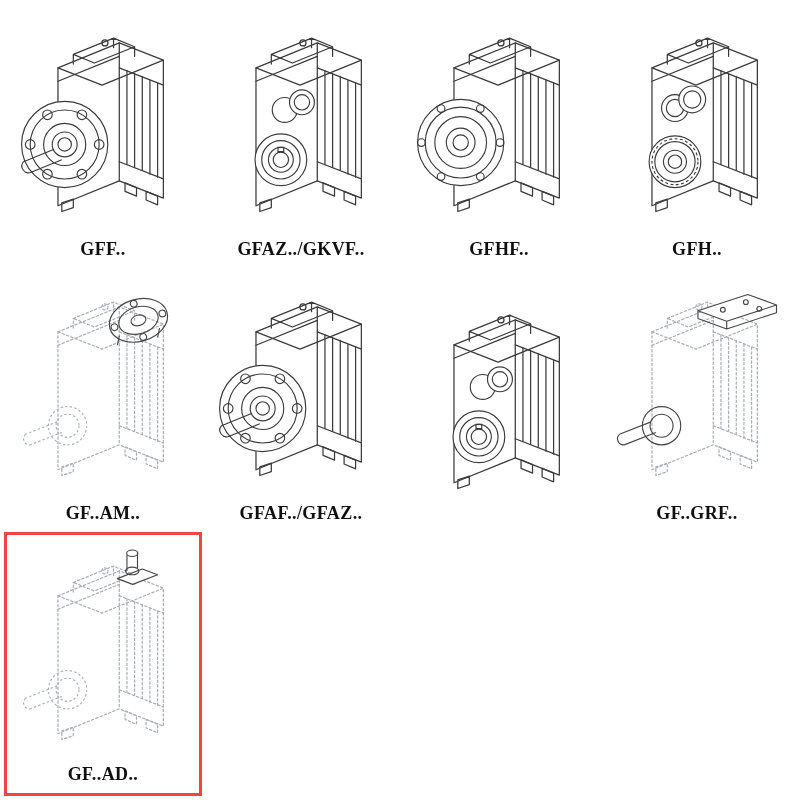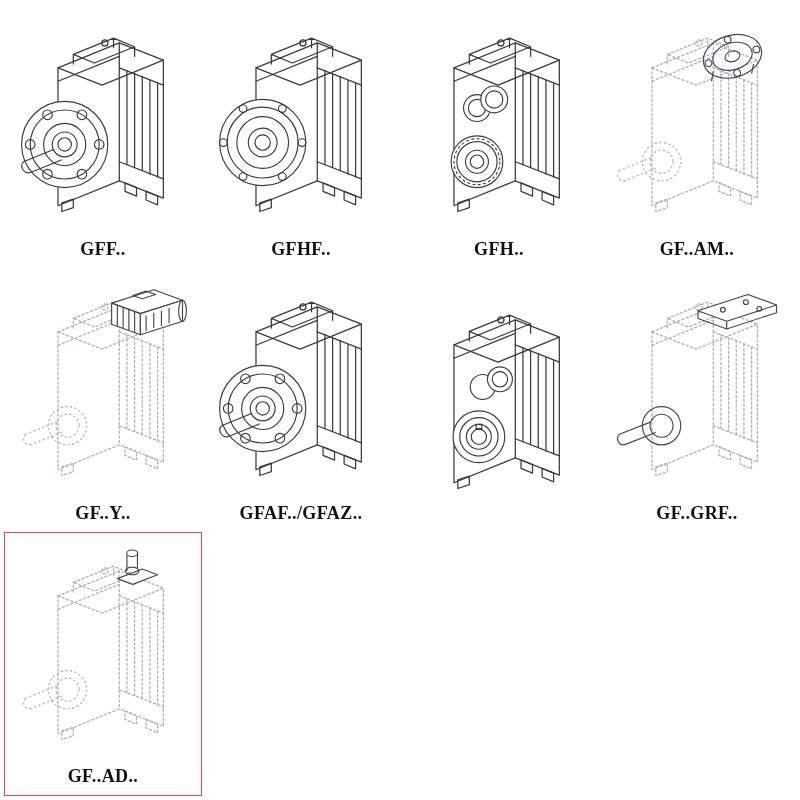--- a/index.html
+++ b/index.html
@@ -14,21 +14,21 @@
     grid-template-columns:repeat(4,1fr);
     grid-template-rows:repeat(3,1fr);
     width:800px; height:800px;
     padding:4px;
   }
   .cell {
     display:flex; flex-direction:column;
     align-items:center; justify-content:flex-end;
     padding:2px 1px 6px;
   }
-  .cell.boxed { border:1px solid #ef4444; }
+  .cell.boxed { border:3px solid #ef4444; }
   .art {
     flex:1 1 auto; width:100%;
     display:flex; align-items:center; justify-content:center;
     min-height:0;
   }
   svg.drawing { width:182px; height:208px; }
   .label {
     font-weight:bold;
     font-size:18px;
     letter-spacing:.4px;
@@ -170,20 +170,33 @@
             <use href="#sym-housing"></use>
           </g>
         <g class="g-solid">
             <use href="#sym-flange-shaft"></use>
           </g>
       </svg>
     </div>
     <figcaption class="label">GFF..</figcaption>
   </figure>
 
+  <figure class="cell">
+    <div class="art">
+      <svg class="drawing" viewBox="0 0 190 215">
+        <g class="g-solid">
+            <use href="#sym-housing"></use>
+          </g>
+        <g class="g-solid">
+            <use href="#sym-hollow"></use>
+          </g>
+      </svg>
+    </div>
+    <figcaption class="label">GFAZ../GKVF..</figcaption>
+  </figure>
 
 
   <figure class="cell">
     <div class="art">
       <svg class="drawing" viewBox="0 0 190 215">
         <g class="g-solid">
             <use href="#sym-housing"></use>
           </g>
         <g class="g-solid">
             <use href="#sym-flange"></use>
@@ -218,36 +231,20 @@
             <use href="#sym-shaft-small"></use>
           </g>
         <g class="g-ink">
             <use href="#sym-top-flange"></use>
           </g>
       </svg>
     </div>
     <figcaption class="label">GF..AM..</figcaption>
   </figure>
 
-  <figure class="cell">
-    <div class="art">
-      <svg class="drawing" viewBox="0 0 190 215">
-        <g class="g-faint">
-            <use href="#sym-housing"></use>
-          </g>
-        <g class="g-faint">
-            <use href="#sym-shaft-small"></use>
-          </g>
-        <g class="g-ink">
-            <use href="#sym-motor"></use>
-          </g>
-      </svg>
-    </div>
-    <figcaption class="label">GF..Y..</figcaption>
-  </figure>
 
   <figure class="cell">
     <div class="art">
       <svg class="drawing" viewBox="0 0 190 215">
         <g class="g-solid">
             <use href="#sym-housing"></use>
           </g>
         <g class="g-solid">
             <use href="#sym-flange-shaft"></use>
           </g>

